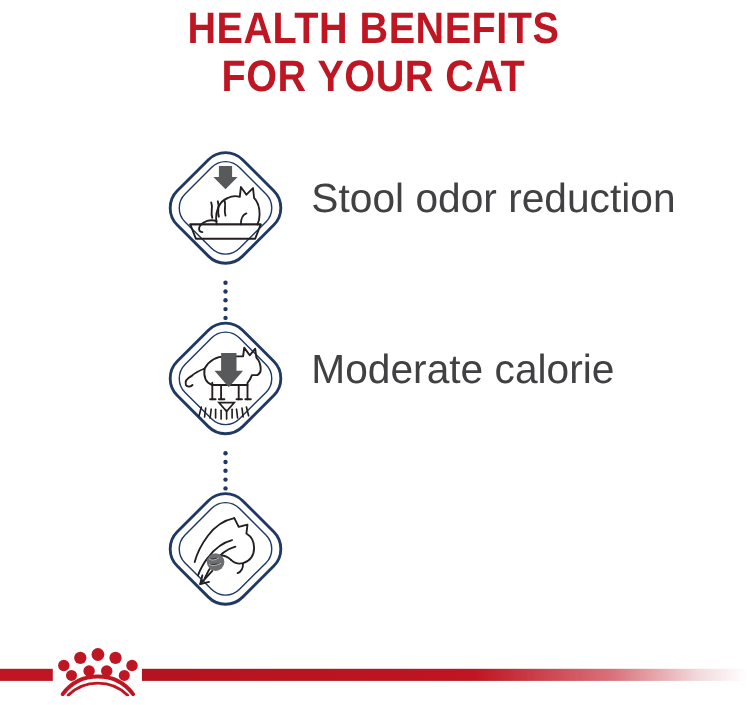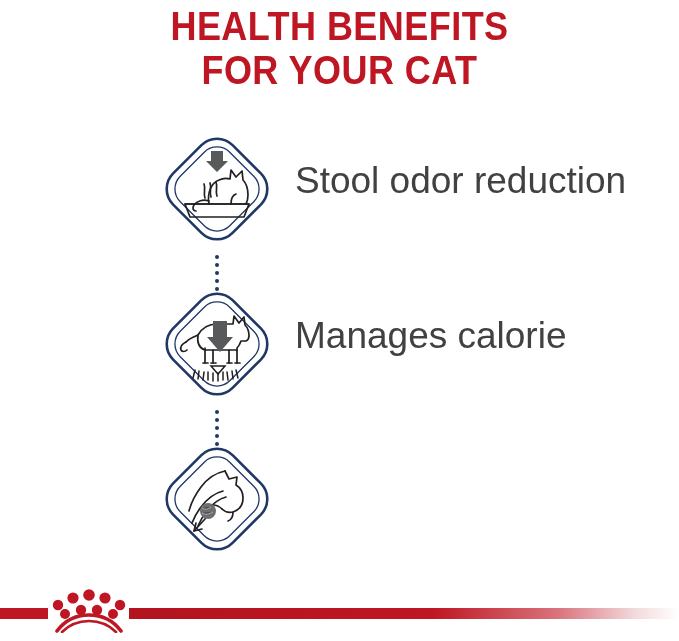--- a/index.html
+++ b/index.html
@@ -34,21 +34,21 @@
     transform: scaleX(0.90);
     transform-origin: center;
     white-space: nowrap;
   }
   #title-line-1 { padding-top: 4px; }
 
   
   #benefits-list {
     position: absolute;
     top: 125px;
-    left: 12px;
+    left: 0;
     width: 622px;
   }
   .benefit-row {
     position: relative;
     height: 155px;
     display: flex;
     align-items: center;
   }
   .icon-slot {
     position: absolute;
@@ -211,21 +211,21 @@
           <line x1="65" y1="101" x2="65" y2="93"></line>
           <line x1="70" y1="100" x2="70" y2="92"></line>
           <line x1="75" y1="100" x2="74" y2="92"></line>
           <line x1="80" y1="99" x2="79" y2="91"></line>
           <line x1="85" y1="98" x2="83" y2="90"></line>
         </g>
         <path d="M58 86 L72 86 L65 94 Z" fill="none" stroke="#231F20" stroke-width="1.5"></path>
       </svg>
     </div>
 
-    <div class="benefit-label">Manages calorie</div>
+    <div class="benefit-label">Moderate calorie</div>
 
     <div class="connector">
       <span></span>
         <span></span>
         <span></span>
         <span></span>
         <span></span>
     </div>
   </div>
 

